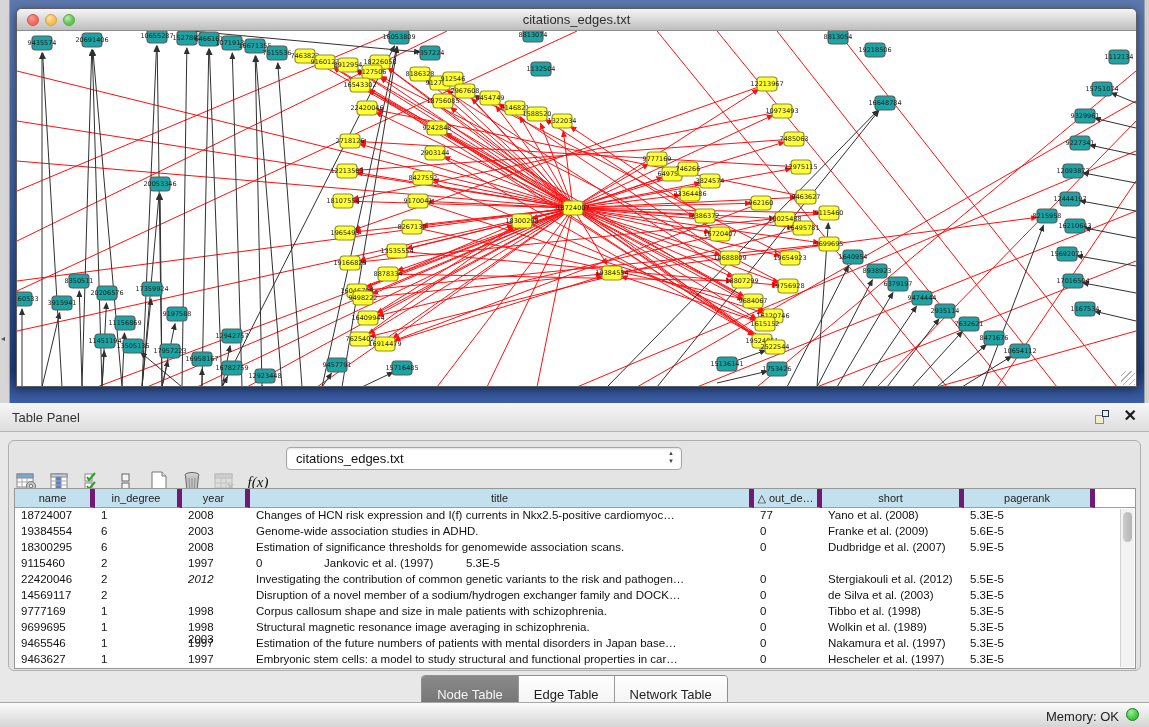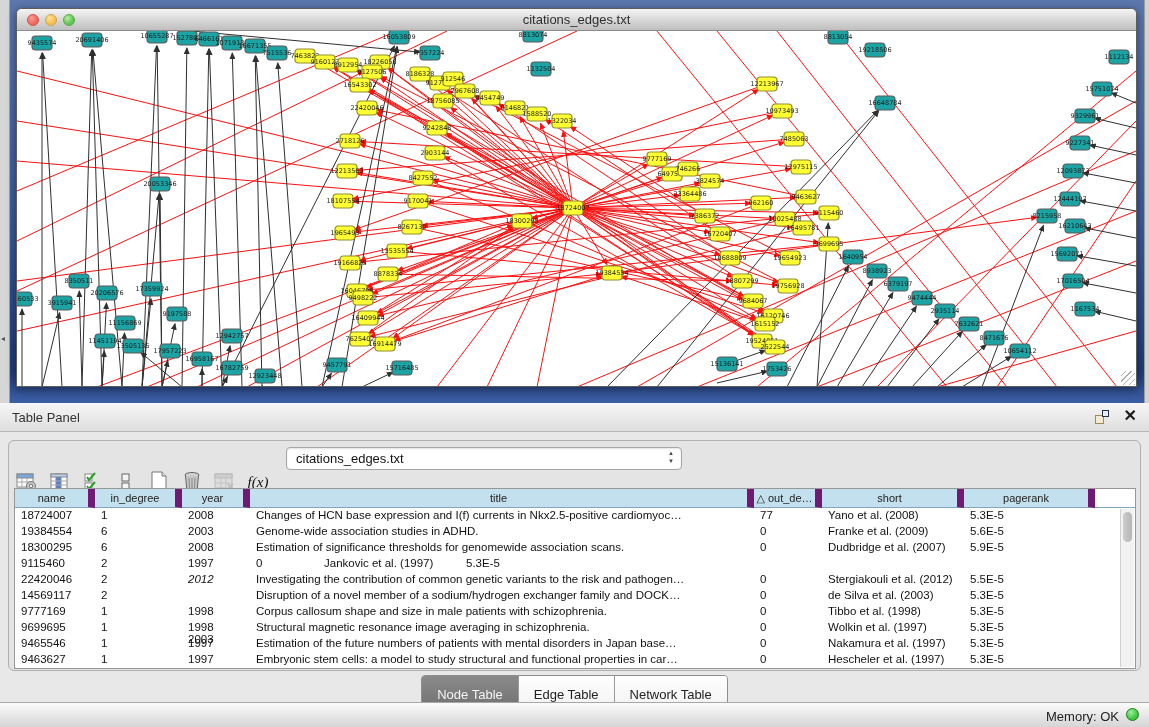--- a/index.html
+++ b/index.html
@@ -44,21 +44,21 @@
   .tb-icon { width:24px; height:22px; margin-right:9px; display:flex; align-items:center; justify-content:center;margin-top:40px; }
   .fx { font-family:"Liberation Serif", serif; font-style:italic; font-size:15px; color:#111; }
   #table-select { position:absolute; left:277px; top:6px; width:396px; height:23px; background:#fff;
     border:1px solid #a6a6a6; border-radius:4px; box-shadow:inset 0 1px 2px rgba(0,0,0,.12); font-size:13px; color:#111;
     display:flex; align-items:center; padding-left:9px; }
   #select-arrows { position:absolute; right:7px; top:2px; display:flex; flex-direction:column; line-height:1; color:#444; }
   #select-arrows span { font-size:6px; height:8px; }
 
   #table-wrap { position:absolute; left:5px; top:47px; width:1122px; height:181px; background:#fff; border:1px solid #979797; }
   #thead { display:flex; height:19px; }
-  .th { height:19px; background:#c3e0ee; border-right:7px solid #701a75; border-bottom:1px solid #7fa8bf;
+  .th { height:19px; background:#c3e0ee; border-right:5px solid #701a75; border-bottom:1px solid #7fa8bf;
         font-size:11px; color:#222; display:flex; align-items:center; justify-content:center; overflow:hidden; white-space:nowrap; }
   .tr { display:flex; height:16px; }
   .td { height:16px; font-size:11.5px; color:#111; padding:1px 0 0 6px; overflow:hidden; white-space:nowrap;
         text-overflow:clip; }
   #vscroll { position:absolute; right:1px; top:20px; bottom:1px; width:14px; background:#f2f2f2; border-left:1px solid #d0d0d0; }
   #vthumb { position:absolute; left:2px; top:3px; width:9px; height:30px; background:linear-gradient(90deg,#cdcdcd,#b5b5b5); border-radius:5px; }
 
   #tabs-row { position:absolute; left:0; top:272px; width:1149px; height:24px; display:flex; justify-content:center; }
   #seg { display:flex; height:38px; border:1px solid #8e8e8e; border-radius:4px; overflow:hidden;
          box-shadow:0 1px 1px rgba(255,255,255,.8); }
@@ -842,21 +842,21 @@
             <div class="th" style="width: 68px;">△ out_de…</div>
             <div class="th" style="width: 142px;">short</div>
             <div class="th" style="width: 131px;">pagerank</div>
             <div class="th" style="flex: 1 1 0%; background: rgb(255, 255, 255); border-right: none; border-bottom: 1px solid rgb(127, 168, 191);"></div>
           </div>
         <div id="tbody">
             <div class="tr">
               <div class="td" style="width: 80px;">18724007</div>
               <div class="td" style="width: 87px;">1</div>
               <div class="td" style="width: 68px;">2008</div>
-              <div class="td" style="width: 504px;">Changes of HCN base expression and I(f) currents in Nkx2.5-positive cardiomyoc…</div>
+              <div class="td" style="width: 504px;">Changes of HCN risk expression and I(f) currents in Nkx2.5-positive cardiomyoc…</div>
               <div class="td" style="width: 68px;">77</div>
               <div class="td" style="width: 142px;">Yano et al. (2008)</div>
               <div class="td" style="width: 131px;">5.3E-5</div>
             </div>
             <div class="tr">
               <div class="td" style="width: 80px;">19384554</div>
               <div class="td" style="width: 87px;">6</div>
               <div class="td" style="width: 68px;">2003</div>
               <div class="td" style="width: 504px;">Genome-wide association studies in ADHD.</div>
               <div class="td" style="width: 68px;">0</div>
@@ -906,21 +906,21 @@
               <div class="td" style="width: 68px;">0</div>
               <div class="td" style="width: 142px;">Tibbo et al. (1998)</div>
               <div class="td" style="width: 131px;">5.3E-5</div>
             </div>
             <div class="tr">
               <div class="td" style="width: 80px;">9699695</div>
               <div class="td" style="width: 87px;">1</div>
               <div class="td" style="width: 68px;">1998</div>
               <div class="td" style="width: 504px;">Structural magnetic resonance image averaging in schizophrenia.</div>
               <div class="td" style="width: 68px;">0</div>
-              <div class="td" style="width: 142px;">Wolkin et al. (1997)</div>
+              <div class="td" style="width: 142px;">Wolkin et al. (1989)</div>
               <div class="td" style="width: 131px;">5.3E-5</div>
             </div>
             <div class="tr">
               <div class="td" style="width: 80px;">9465546</div>
               <div class="td" style="width: 87px;">1</div>
               <div class="td" style="width: 68px;">1997</div>
               <div class="td" style="width: 504px;">Estimation of the future numbers of patients with mental disorders in Japan base…</div>
               <div class="td" style="width: 68px;">0</div>
               <div class="td" style="width: 142px;">Nakamura et al. (1997)</div>
               <div class="td" style="width: 131px;">5.3E-5</div>

